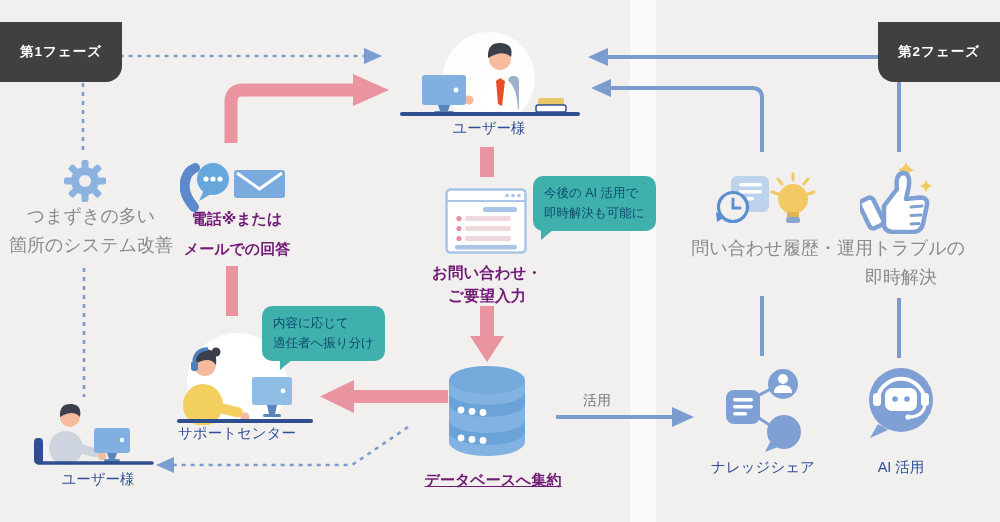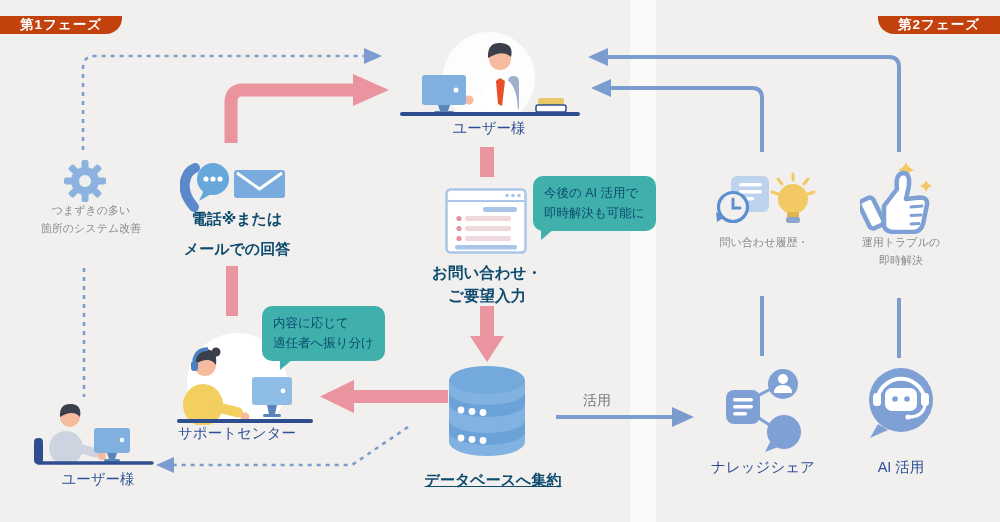--- a/index.html
+++ b/index.html
@@ -1,29 +1,29 @@
 <!DOCTYPE html>
 <html><head>
 <meta charset="utf-8">
 <style>
   html,body{margin:0;padding:0;}
   body{font-family:"Liberation Sans","DejaVu Sans",sans-serif;}
   .canvas{position:relative;width:1000px;height:522px;background:#f1f0ee;overflow:hidden;}
   .divider{position:absolute;left:630px;top:0;width:26px;height:522px;background:#fafaf9;}
-  .badge{position:absolute;top:16px;background:#c2410c;color:#ffffff;font-weight:bold;
-         font-size:13.5px;padding:0 20px;letter-spacing:1px;z-index:6;}
+  .badge{position:absolute;top:22px;background:#404040;color:#ffffff;font-weight:bold;
+         font-size:13.5px;padding:21px 20px;letter-spacing:1px;z-index:6;}
   .badge-1{left:0;border-radius:0 0 16px 0;}
   .badge-2{right:0;border-radius:0 0 0 16px;}
   .arrows{position:absolute;left:0;top:0;z-index:1;}
   .node{position:absolute;z-index:2;}
   .label{position:absolute;z-index:3;text-align:center;white-space:nowrap;transform:translateX(-50%);}
   .navy-label{color:#2e4f96;font-weight:normal;font-size:14.5px;}
-  .dark-label{color:#0c4a6e;font-weight:bold;font-size:15px;line-height:1.5;}
+  .dark-label{color:#701a75;font-weight:bold;font-size:15px;line-height:1.5;}
   .dark-label.wide{line-height:2.0;}
-  .gray-label{color:#8a8a8a;font-size:11px;line-height:1.6;}
+  .gray-label{color:#8a8a8a;font-size:18px;line-height:1.6;}
   .katsuyo{color:#777777;font-size:14px;}
   .bubble{position:absolute;z-index:5;background:#3fb0ac;color:#0c4a6e;border-radius:10px;
           padding:7px 11px;font-size:12.5px;line-height:1.62;white-space:nowrap;}
   .bubble .tail{position:absolute;bottom:-9px;width:0;height:0;
           border-left:13px solid #3fb0ac;border-bottom:11px solid transparent;}
   svg{display:block;}
 </style>
 </head>
 <body>
 

